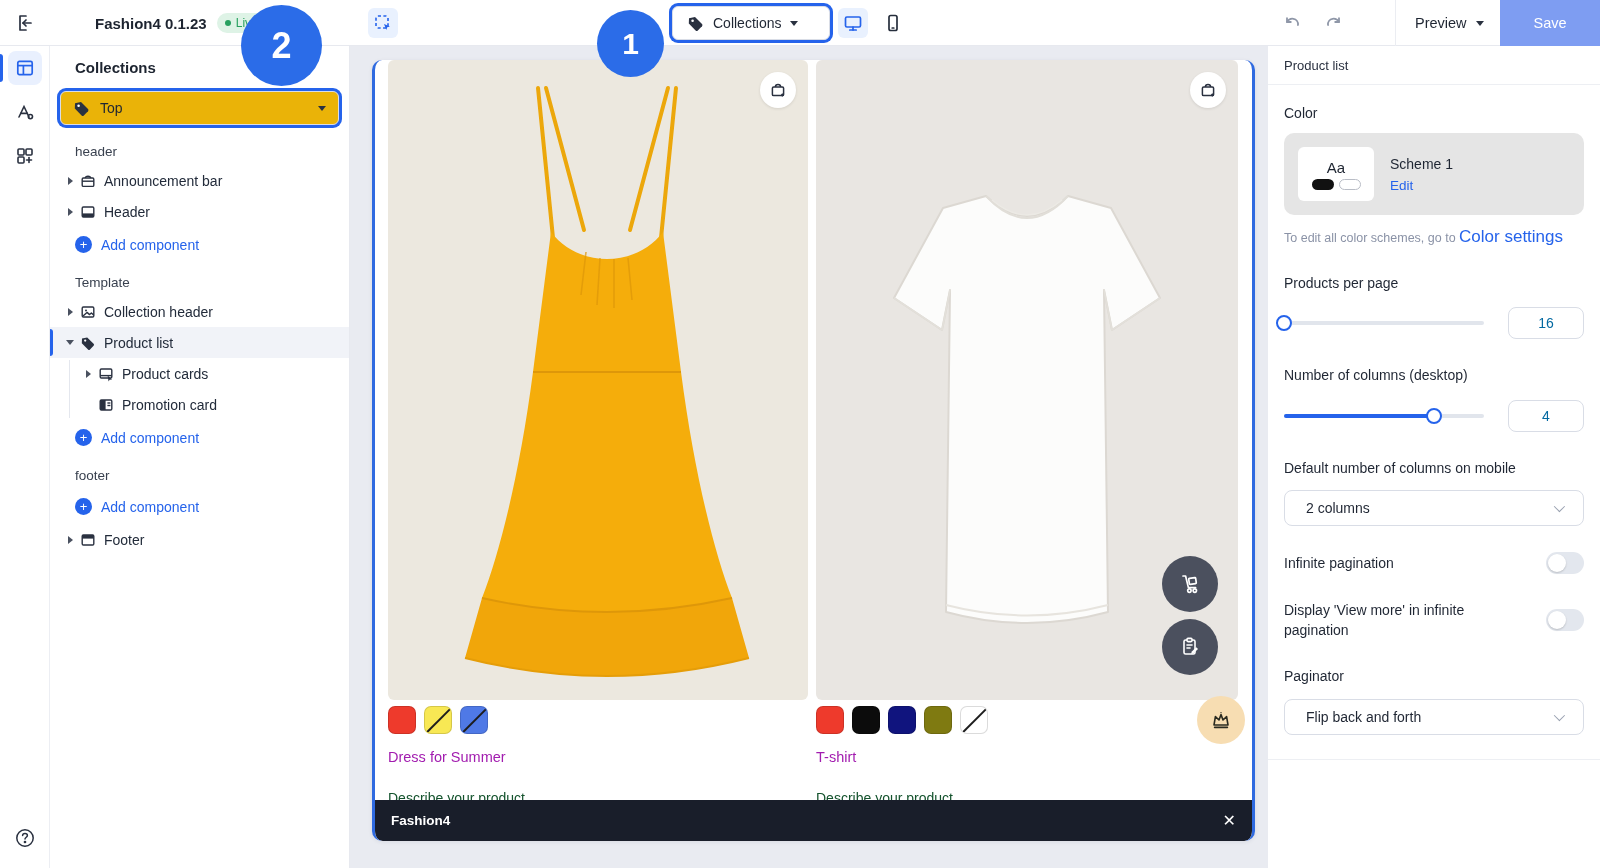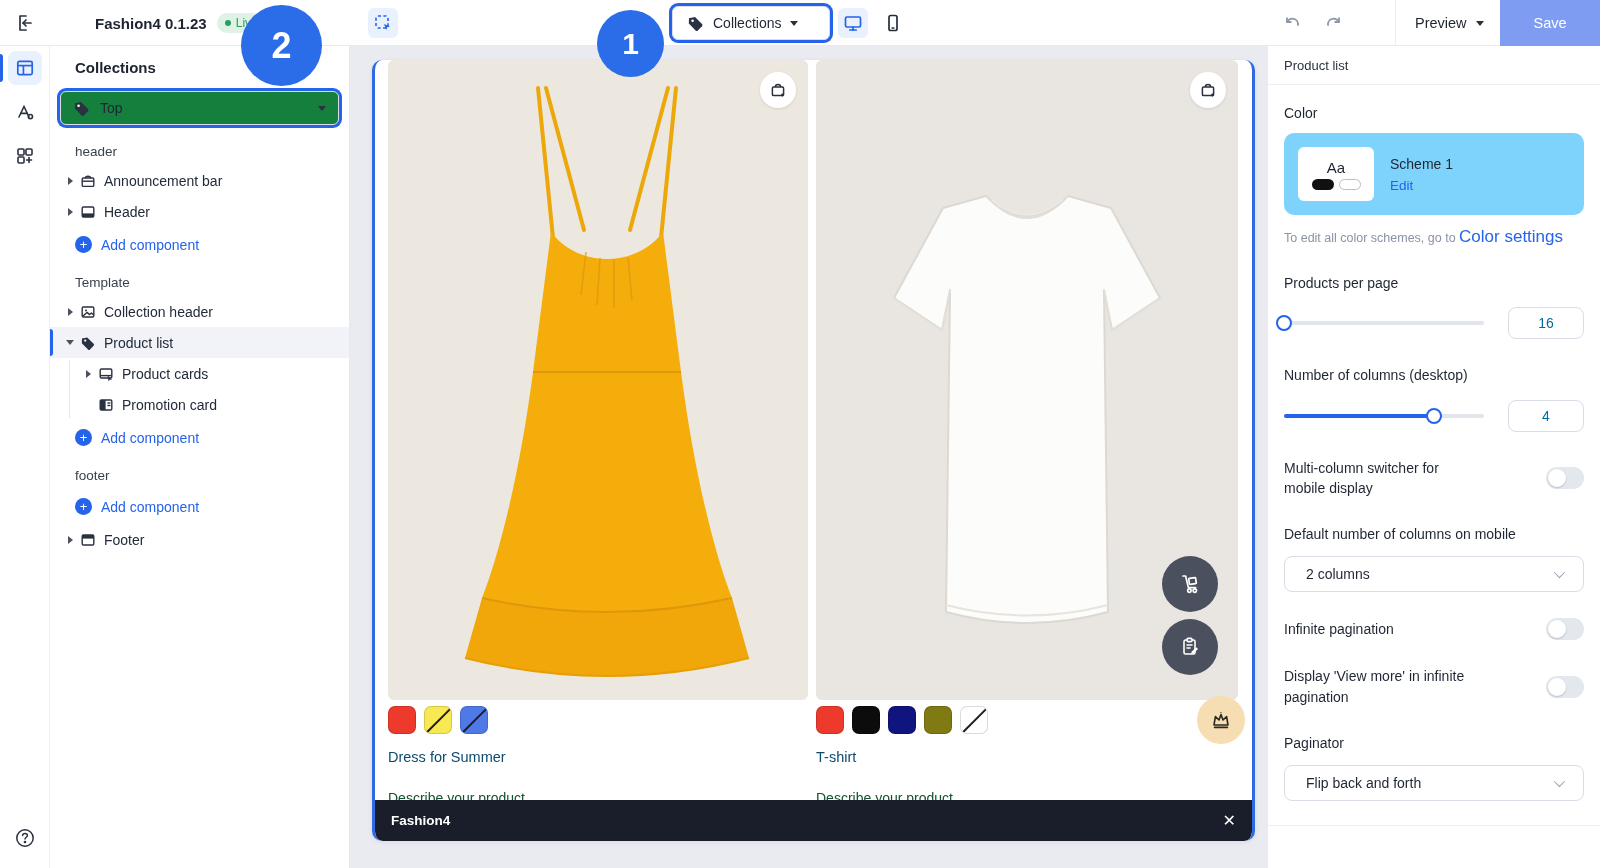--- a/index.html
+++ b/index.html
@@ -44,21 +44,21 @@
   .rail-tile { width:34px; height:34px; border-radius:8px; display:flex;
     align-items:center; justify-content:center; }
   .rail-help { position:absolute; left:0; bottom:10px; width:50px; height:40px;
     display:flex; align-items:center; justify-content:center; cursor:pointer; }
 
   
   .lpanel { position:absolute; left:50px; top:46px; width:300px; bottom:0;
     background:#fff; border-right:1px solid #e7e9ef; z-index:20; }
   .lpanel-title { padding:13px 0 0 25px; font-size:15px; font-weight:700; color:#1d2430; }
   .scope-select { margin:15px 10px 0 10px; height:34px; border:1px solid #d9dde6;
-    border-radius:6px; background:#15803d; box-shadow:0 0 0 3px #2563eb; display:flex;
+    border-radius:6px; background:#eab308; box-shadow:0 0 0 3px #2563eb; display:flex;
     align-items:center; gap:10px; padding:16px 12px; font-size:14px; cursor:pointer; }
   .scope-select .caret { margin-left:auto; }
   .tree { margin-top:12px; position:relative; }
   .tree-section { height:28px; display:flex; align-items:center; padding-left:25px;
     font-size:13.5px; color:#39414f; margin-top:8px; }
   .tree-row { position:relative; height:31px; display:flex; align-items:center;
     font-size:14px; color:#222b3a; cursor:pointer; }
   .tree-row .tw { margin-left:13px; width:14px; display:flex; justify-content:center; }
   .tri-r { width:0; height:0; border-top:4px solid transparent; border-bottom:4px solid transparent;
     border-left:5px solid #4a5160; }
@@ -89,39 +89,39 @@
   .pimg { position:relative; width:100%; height:640px; border-radius:6px; overflow:hidden; }
   .pimg svg { display:block; width:100%; height:100%; }
   .bag-btn { position:absolute; top:12px; right:12px; width:36px; height:36px; background:#fff;
     border-radius:50%; display:flex; align-items:center; justify-content:center;
     cursor:pointer; box-shadow:0 1px 3px rgba(0,0,0,.10); }
   .swatch-row { position:absolute; top:646px; left:0; display:flex; gap:8px; }
   .swatch { position:relative; width:28px; height:28px; border-radius:7px;
     border:1px solid rgba(0,0,0,.14); overflow:hidden; cursor:pointer; background-clip:padding-box; }
   .swatch.slashed::after { content:''; position:absolute; left:-20%; top:50%; width:140%;
     height:2px; background:#1d1d1d; transform:rotate(-45deg); }
-  .ptitle { position:absolute; top:689px; left:0; font-size:14.5px; color:#0c4a6e; }
+  .ptitle { position:absolute; top:689px; left:0; font-size:14.5px; color:#a21caf; }
   .pdesc { position:absolute; top:730px; left:0; font-size:14px; color:#14532d; }
   .canvas-bar { position:absolute; left:0; right:0; bottom:0; height:41px; background:#191e2a;
     border-radius:0 0 8px 8px; display:flex; align-items:center; padding:0 16px; z-index:5; }
   .canvas-bar .brand { color:#fff; font-size:13.5px; font-weight:700; }
   .canvas-bar .close { margin-left:auto; color:#fff; font-size:16px; cursor:pointer; }
   .fab { position:absolute; border-radius:50%; display:flex; align-items:center;
     justify-content:center; cursor:pointer; z-index:4; }
   .fab-dark { width:56px; height:56px; background:#4b505e; }
   .fab-orange { width:48px; height:48px; background:#f7ddb2; }
 
   
   .rpanel { position:absolute; left:1268px; top:46px; right:0; bottom:0; background:#fff;
     z-index:20; overflow:hidden; }
   .rpanel-header { height:39px; display:flex; align-items:center; padding:0 16px;
     font-size:13px; color:#2a3140; border-bottom:1px solid #edeff3; }
   .rpanel-body { padding:20px 16px 0 16px; }
   .sec-label { font-size:14px; color:#1f2633; }
-  .color-card { margin-top:12px; background:#7dd3fc; border-radius:10px; padding:14px; }
+  .color-card { margin-top:12px; background:#e5e5e5; border-radius:10px; padding:14px; }
   .scheme-row { display:flex; gap:16px; align-items:center; }
   .scheme-tile { width:76px; height:54px; background:#fff; border-radius:6px;
     display:flex; flex-direction:column; align-items:center; justify-content:center; gap:3px; }
   .scheme-aa { font-size:15px; color:#1d2430; }
   .pill-row { display:flex; gap:5px; }
   .pill { width:22px; height:11px; border-radius:6px; }
   .pill-black { background:#111; }
   .pill-white { background:#fff; border:1px solid #b9bdc6; }
   .scheme-name { font-size:14px; color:#1f2633; }
   .link { color:#2563eb; cursor:pointer; font-size:13.5px; }
@@ -564,24 +564,20 @@
 
     <div class="ctl-label">Number of columns (desktop)</div>
     <div class="slider-row">
       <div class="slider">
         <div class="slider-fill" style="width:75%;"></div>
         <div class="slider-knob" style="left:75%;"></div>
       </div>
       <input class="num-input" value="4" style="">
     </div>
 
-    <div class="toggle-row">
-      <div class="ctl-label">Multi-column switcher for mobile display</div>
-      <div class="toggle"></div>
-    </div>
 
     <div class="ctl-label">Default number of columns on mobile</div>
     <div class="select">
       <span>2 columns</span>
       <span class="chev"></span>
     </div>
 
     <div class="toggle-row">
       <div class="ctl-label">Infinite pagination</div>
       <div class="toggle"></div>

